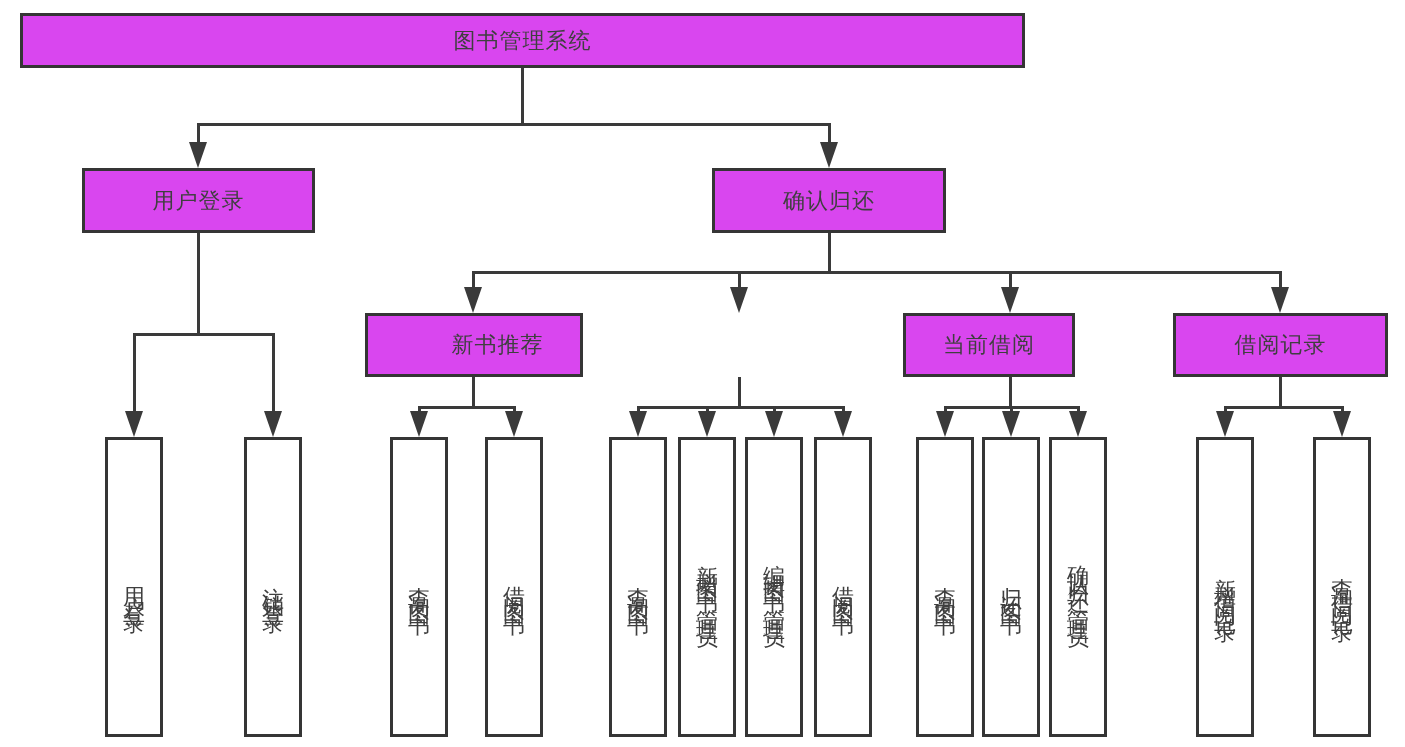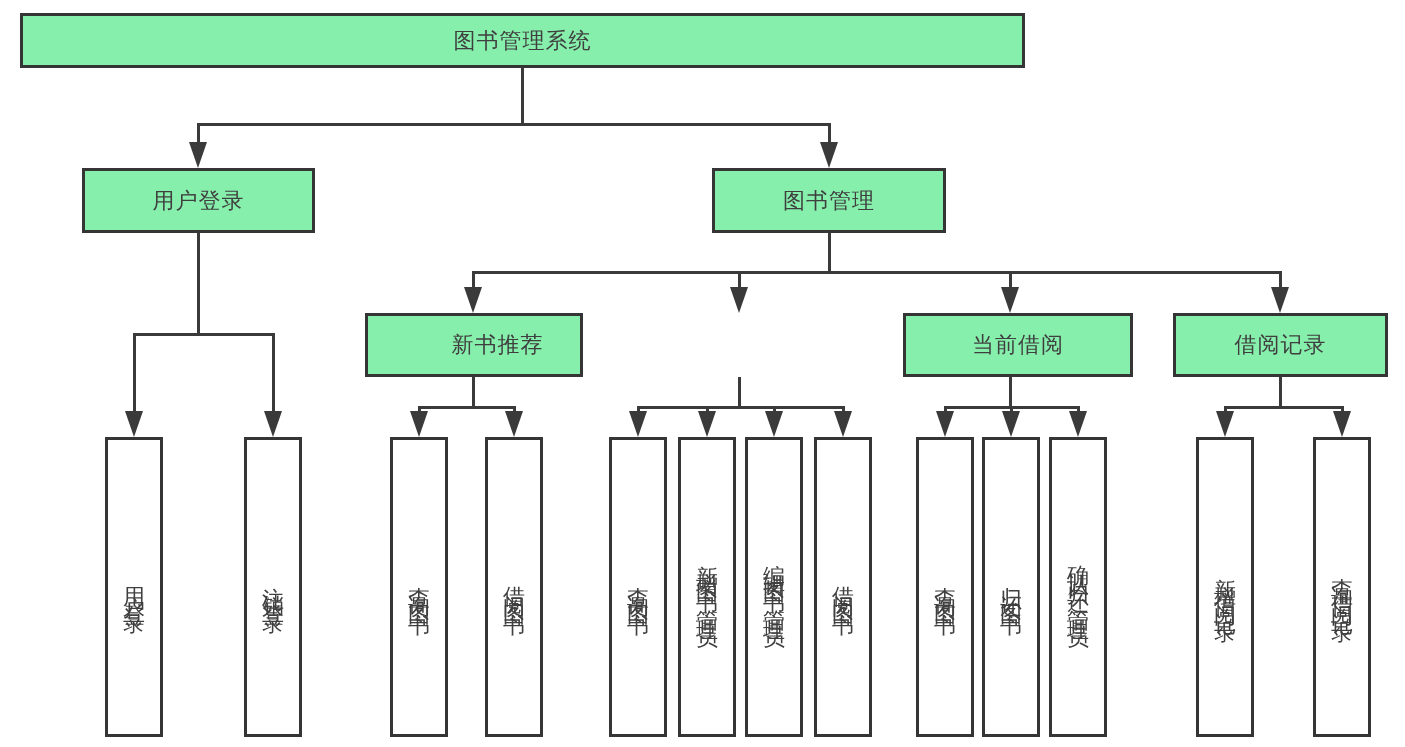--- a/index.html
+++ b/index.html
@@ -17,21 +17,21 @@
   .arrow {
     position: absolute; width: 0; height: 0;
     border-left: 9px solid transparent;
     border-right: 9px solid transparent;
     border-top: 26px solid #3a3a3a;
   }
   .node {
     position: absolute;
     box-sizing: border-box;
     border: 3px solid #353535;
-    background: #86efac;
+    background: #d946ef;
     display: flex;
     align-items: center;
     justify-content: center;
     font-size: 22px;
     letter-spacing: 1px;
     color: #3f3f3f;
   }
   .leaf {
     position: absolute;
     box-sizing: border-box;
@@ -130,29 +130,29 @@
 
   <div class="node" style="left:20px; top:13px; width:1005px; height:55px;">
     <span>图书管理系统</span>
   </div>
 
   <div class="node" style="left:82px; top:168px; width:233px; height:65px;">
     <span>用户登录</span>
   </div>
 
   <div class="node" style="left:712px; top:168px; width:234px; height:65px;">
-    <span>图书管理</span>
+    <span>确认归还</span>
   </div>
 
   <div class="node" style="left:365px; top:313px; width:218px; height:64px;padding-left:47px;">
     <span>新书推荐</span>
   </div>
 
 
-  <div class="node" style="left:903px; top:313px; width:230px; height:64px;">
+  <div class="node" style="left:903px; top:313px; width:172px; height:64px;">
     <span>当前借阅</span>
   </div>
 
   <div class="node" style="left:1173px; top:313px; width:215px; height:64px;">
     <span>借阅记录</span>
   </div>
 
   <div class="leaf" style="left:105px;">
     <span>用户登录</span>
   </div>

